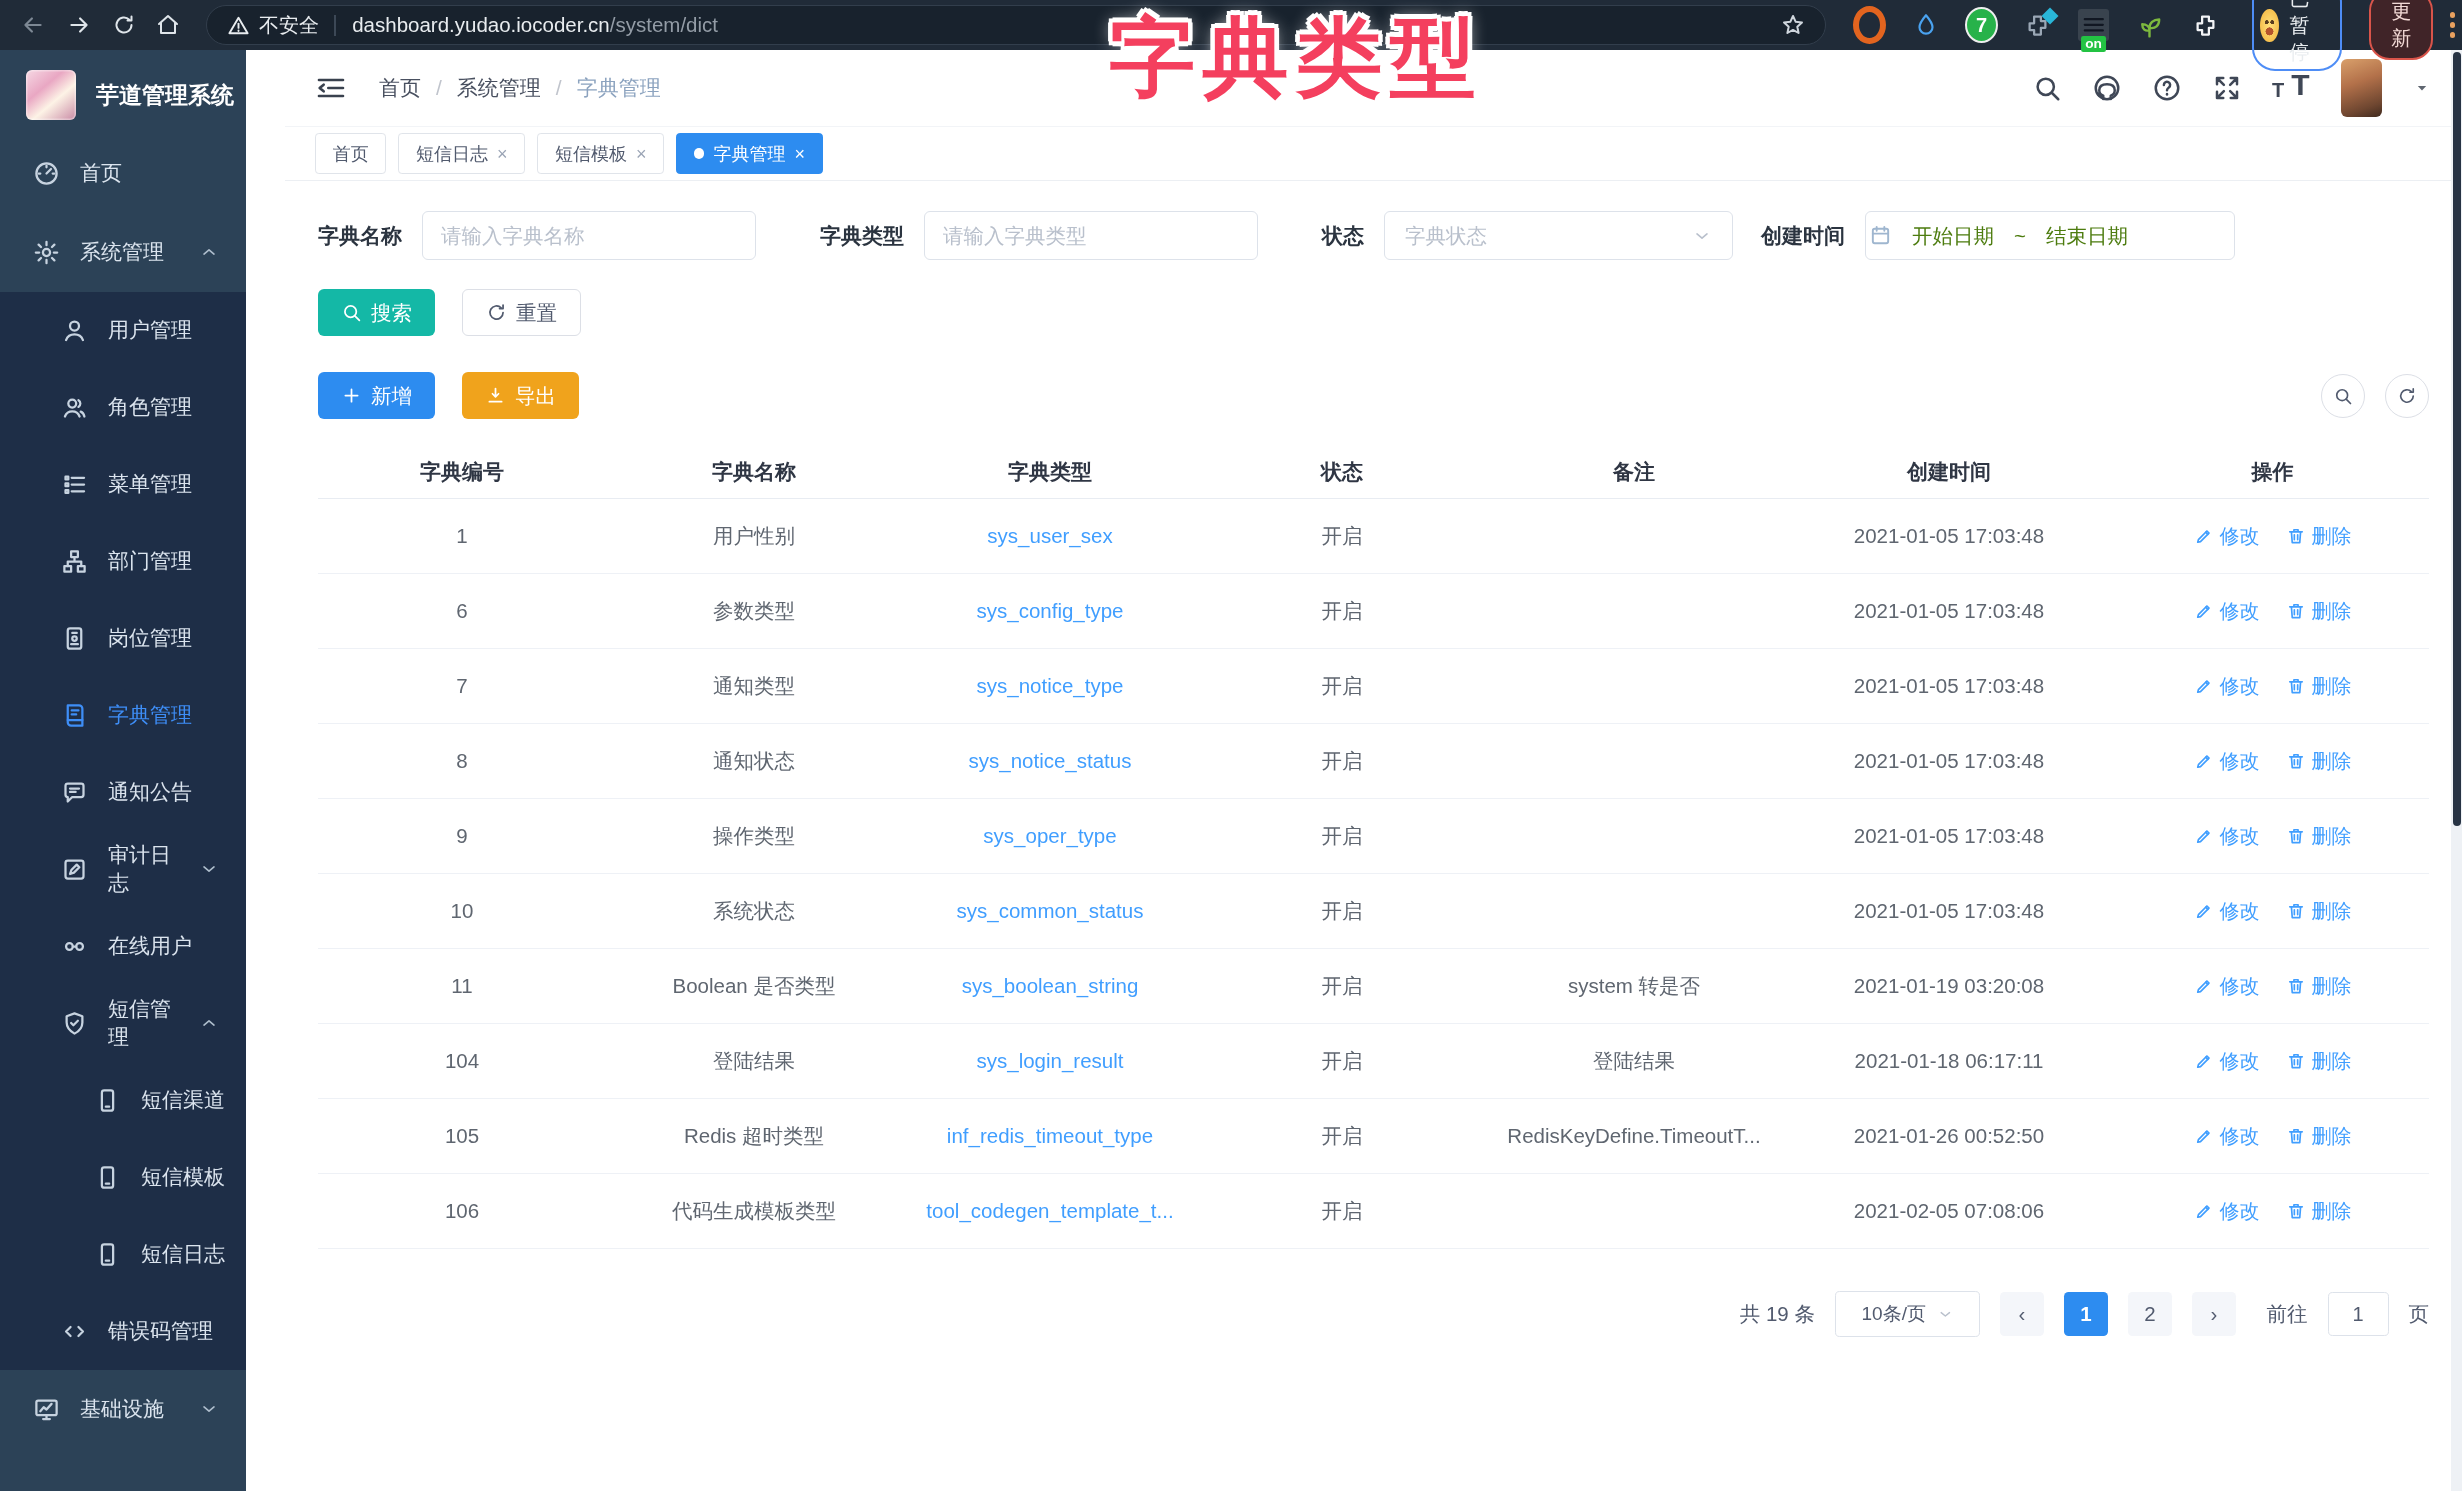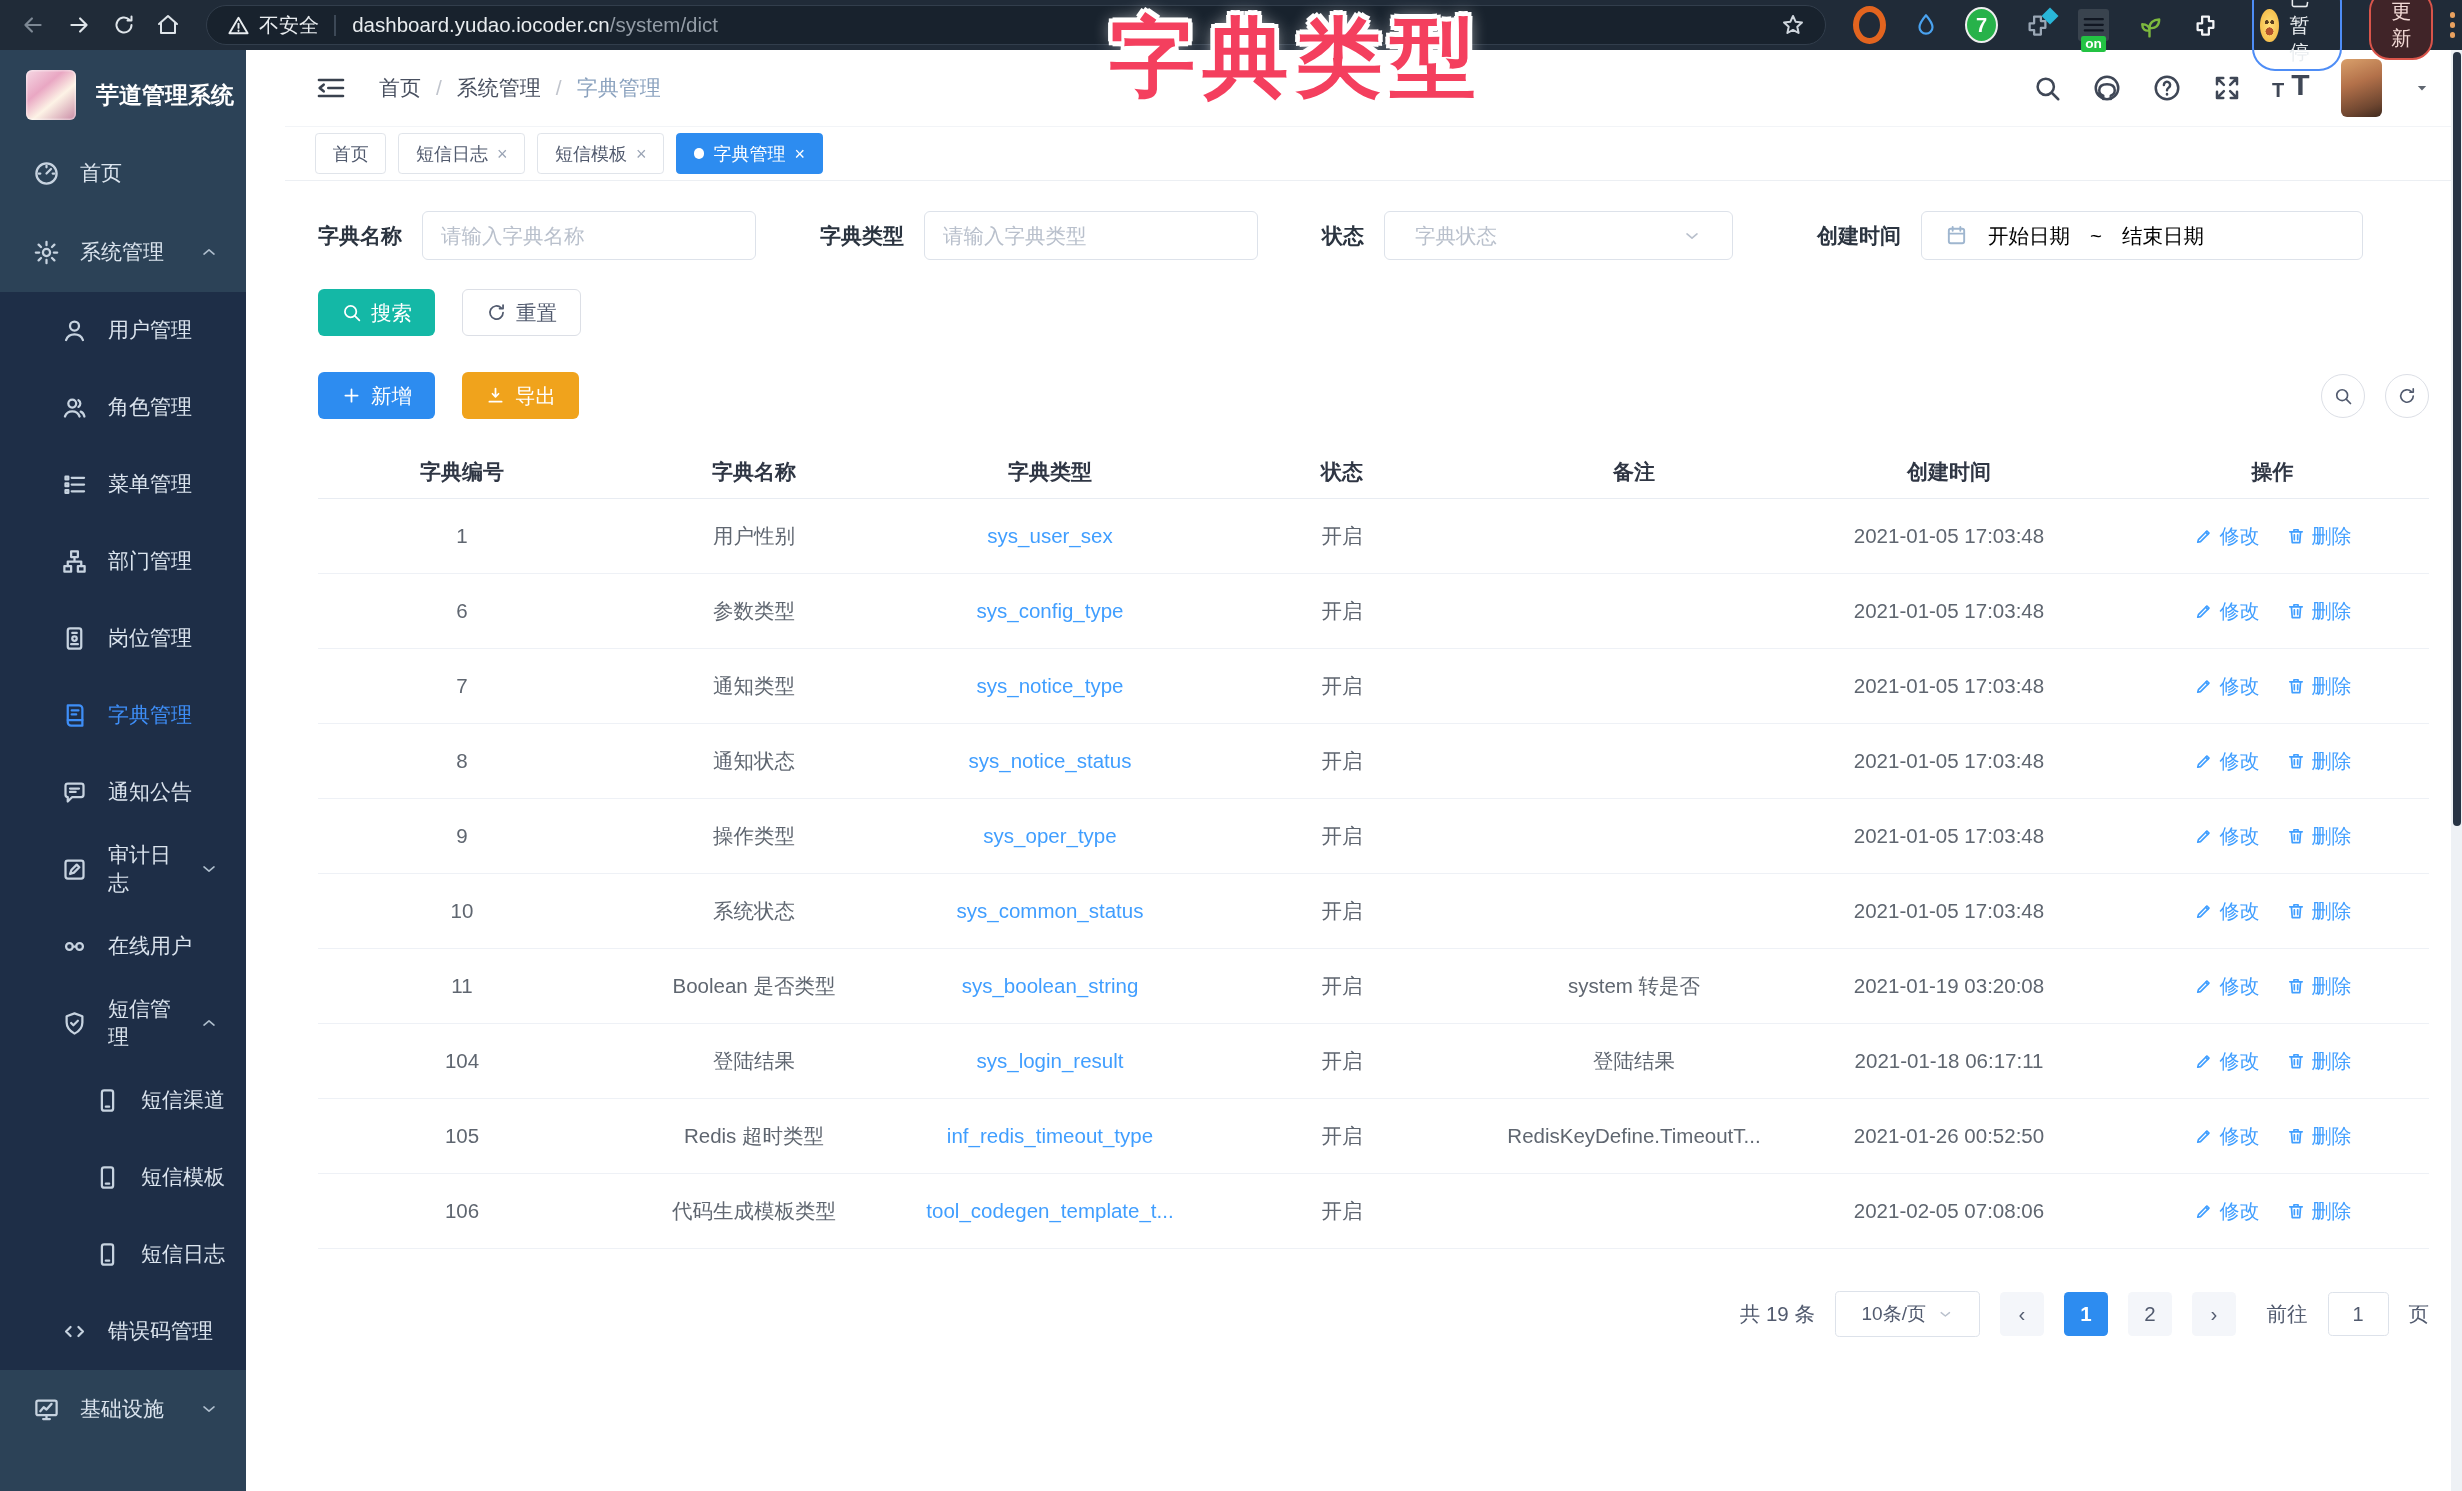--- a/index.html
+++ b/index.html
@@ -79,23 +79,23 @@
   .tag.active{background:#2d8cf0;border-color:#2d8cf0;color:#fff;}
   .tag.active .x{color:#fff;}
   .tag .dot{width:10.6px;height:10.6px;border-radius:50%;background:#fff;}
 
   .content{padding:30px 33px 0 33px;}
   .filters{display:flex;align-items:center;}
   .f-label{font-size:21px;font-weight:600;color:#2b3440;margin-right:20px;white-space:nowrap;}
   .inp{height:49px;border:1.5px solid #dde2ea;border-radius:6px;font-size:20.5px;color:#333;padding:0 18px;box-sizing:border-box;background:#fff;}
   .inp::placeholder{color:#b9c0cc;}
   .w440{width:334px;margin-right:64px;}
-  .sel{width:349px;height:49px;border:1.5px solid #dde2ea;border-radius:6px;display:flex;align-items:center;padding:0 30px;box-sizing:border-box;color:#b9c0cc;font-size:20.5px;margin-right:84px;}
+  .sel{width:349px;height:49px;border:1.5px solid #dde2ea;border-radius:6px;display:flex;align-items:center;padding:0 20px;box-sizing:border-box;color:#b9c0cc;font-size:20.5px;margin-right:28px;}
   .sel .chv{margin-left:auto;width:20px;height:20px;color:#b9c0cc;}
-  .dates{width:442px;height:49px;border:1.5px solid #dde2ea;border-radius:6px;display:flex;align-items:center;gap:20px;padding:0 23px;box-sizing:border-box;color:#000000;font-size:20.5px;}
+  .dates{width:370px;height:49px;border:1.5px solid #dde2ea;border-radius:6px;display:flex;align-items:center;gap:20px;padding:0 3px;box-sizing:border-box;color:#4d7c0f;font-size:20.5px;}
   .dates .cal{width:23px;height:23px;color:#9fb6cf;}
   .btnrow{display:flex;align-items:center;gap:27px;margin-top:29px;}
   .btn{height:47px;border-radius:6px;font-size:20.5px;display:inline-flex;align-items:center;gap:9px;padding:0 23px;border:none;cursor:pointer;}
   .btn .bic{width:21px;height:21px;}
   .btn-search{background:#14b8a6;color:#fff;}
   .btn-reset{background:#fff;color:#515a6e;border:1.5px solid #dcdfe6;}
   .btn-add{background:#2d8cf0;color:#fff;}
   .btn-export{background:#f0a31c;color:#fff;}
   .toolrow{display:flex;align-items:center;margin-top:36px;}
   .tool-right{margin-left:auto;display:flex;gap:20px;}

